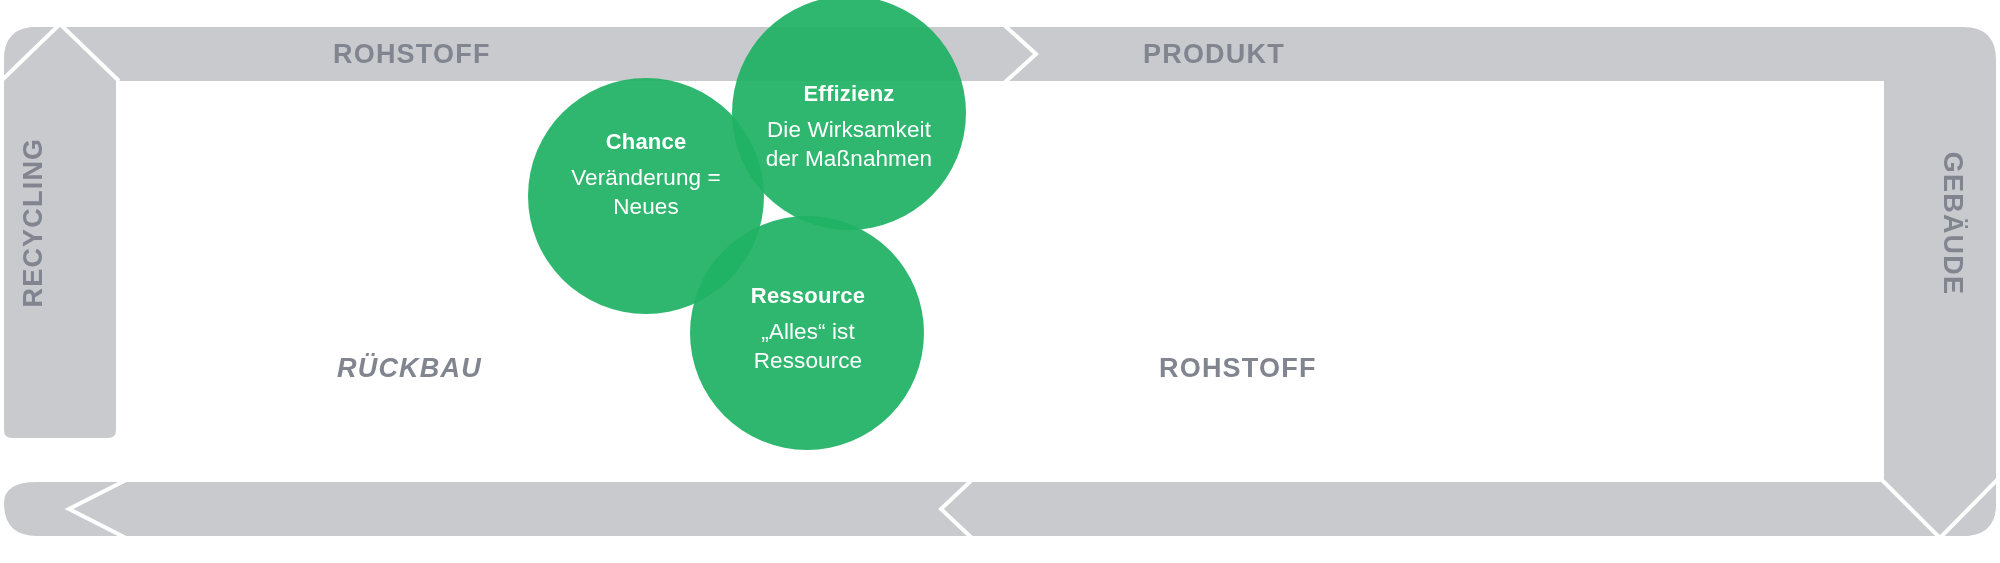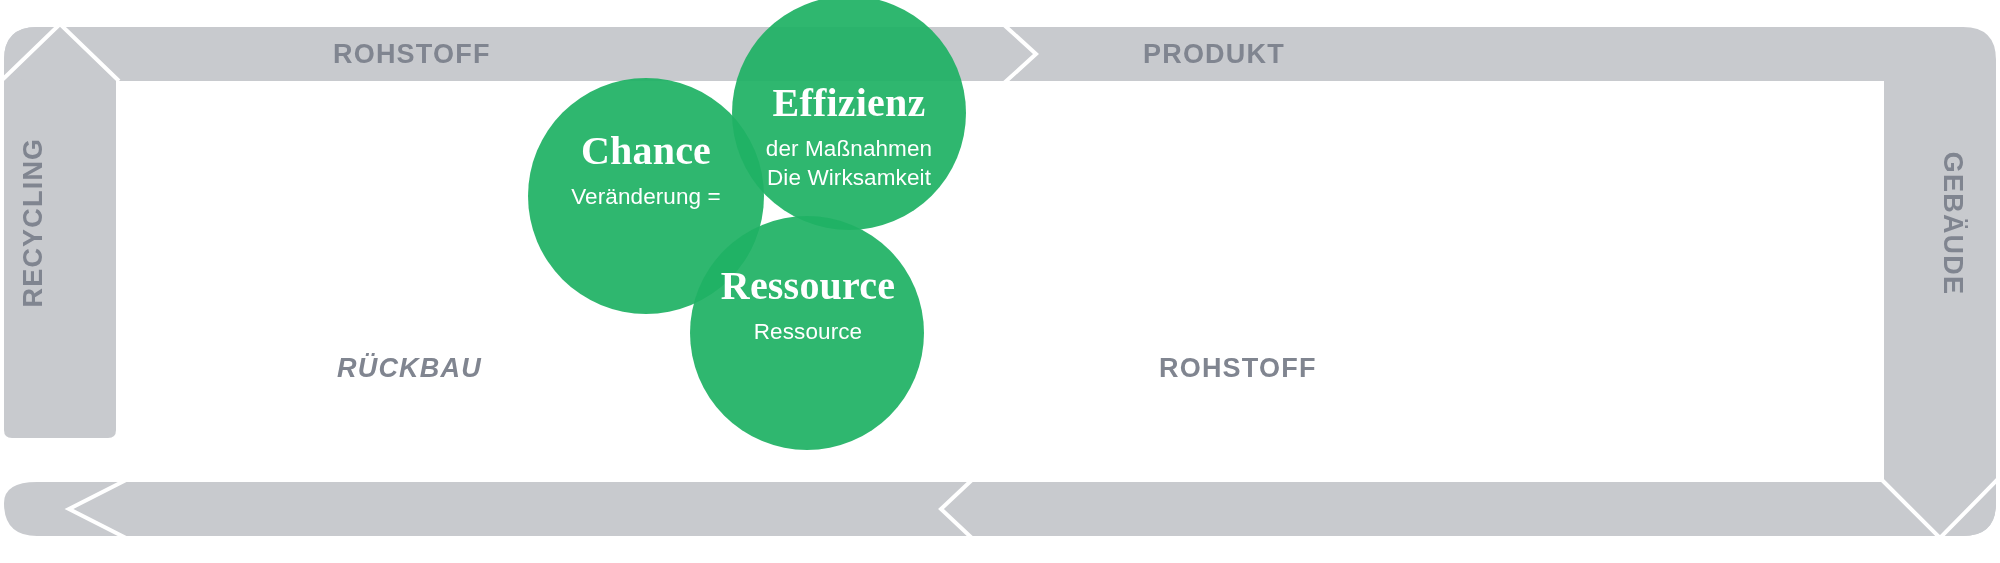--- a/index.html
+++ b/index.html
@@ -72,36 +72,35 @@
     height:563px;
   }
   .bubble-text{
     position:absolute;
     color:#ffffff;
     text-align:center;
     user-select:none;
     pointer-events:none;
   }
   .bubble-title{
-    font-size:40px;
+    font-size:22px;
     font-weight:bold;
     line-height:1.05;
     margin:0 0 11px 0;
     letter-spacing:0.2px;
-    font-family:Liberation Serif, serif;
   }
   .bubble-desc{
     font-size:22.5px;
     font-weight:normal;
     line-height:1.28;
     letter-spacing:0.1px;
   }
   #txt-change   { left:528px; top:130px;  width:236px; }
   #txt-effizienz{ left:726px; top:82px;   width:246px; }
-  #txt-ressource{ left:690px; top:265px;  width:236px; }
+  #txt-ressource{ left:690px; top:284px;  width:236px; }
 </style>
 </head>
 <body>
 
 <div id="stage">
 
   <svg class="frame-layer" viewBox="0 0 2000 563" xmlns="http://www.w3.org/2000/svg">
     <defs>
 
       <clipPath id="clipAll">
@@ -144,31 +143,33 @@
       <circle cx="646" cy="196" r="118" fill="#1fb264" fill-opacity="0.93"></circle>
       <circle cx="849" cy="113" r="117" fill="#1fb264" fill-opacity="0.93"></circle>
       <circle cx="807" cy="333" r="117" fill="#1fb264" fill-opacity="0.93"></circle>
     </g>
   </svg>
 
   <div class="bubble-text" id="txt-change">
     <div class="bubble-title">Chance</div>
     <div class="bubble-desc">
       <div>Veränderung =</div>
+      <div>Neues</div>
     </div>
   </div>
 
   <div class="bubble-text" id="txt-effizienz">
     <div class="bubble-title">Effizienz</div>
     <div class="bubble-desc">
+      <div>Die Wirksamkeit</div>
       <div>der Maßnahmen</div>
-      <div>Die Wirksamkeit</div>
     </div>
   </div>
 
   <div class="bubble-text" id="txt-ressource">
     <div class="bubble-title">Ressource</div>
     <div class="bubble-desc">
+      <div>„Alles“ ist</div>
       <div>Ressource</div>
     </div>
   </div>
 
 </div>
 
 </body></html>

